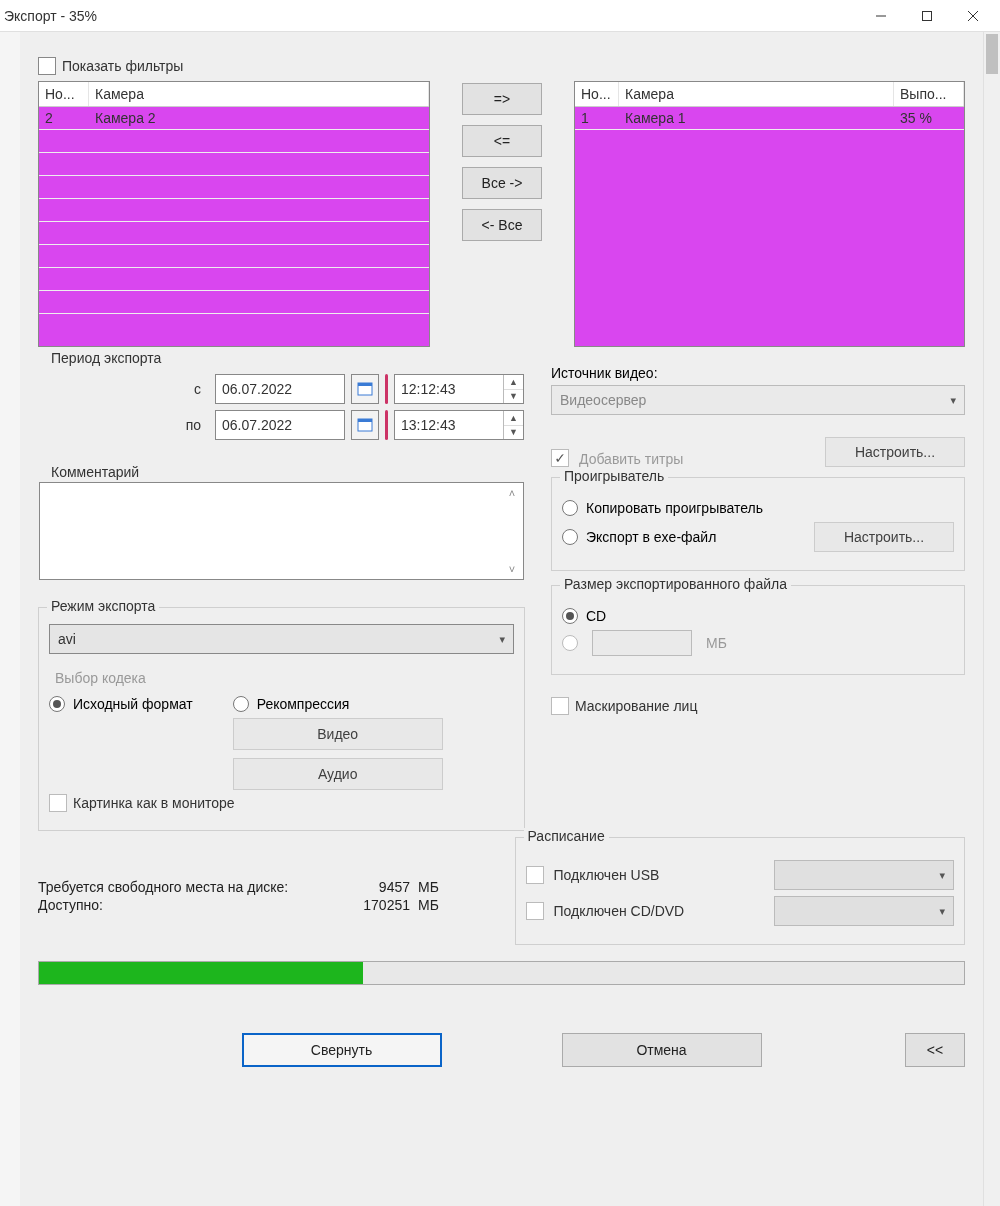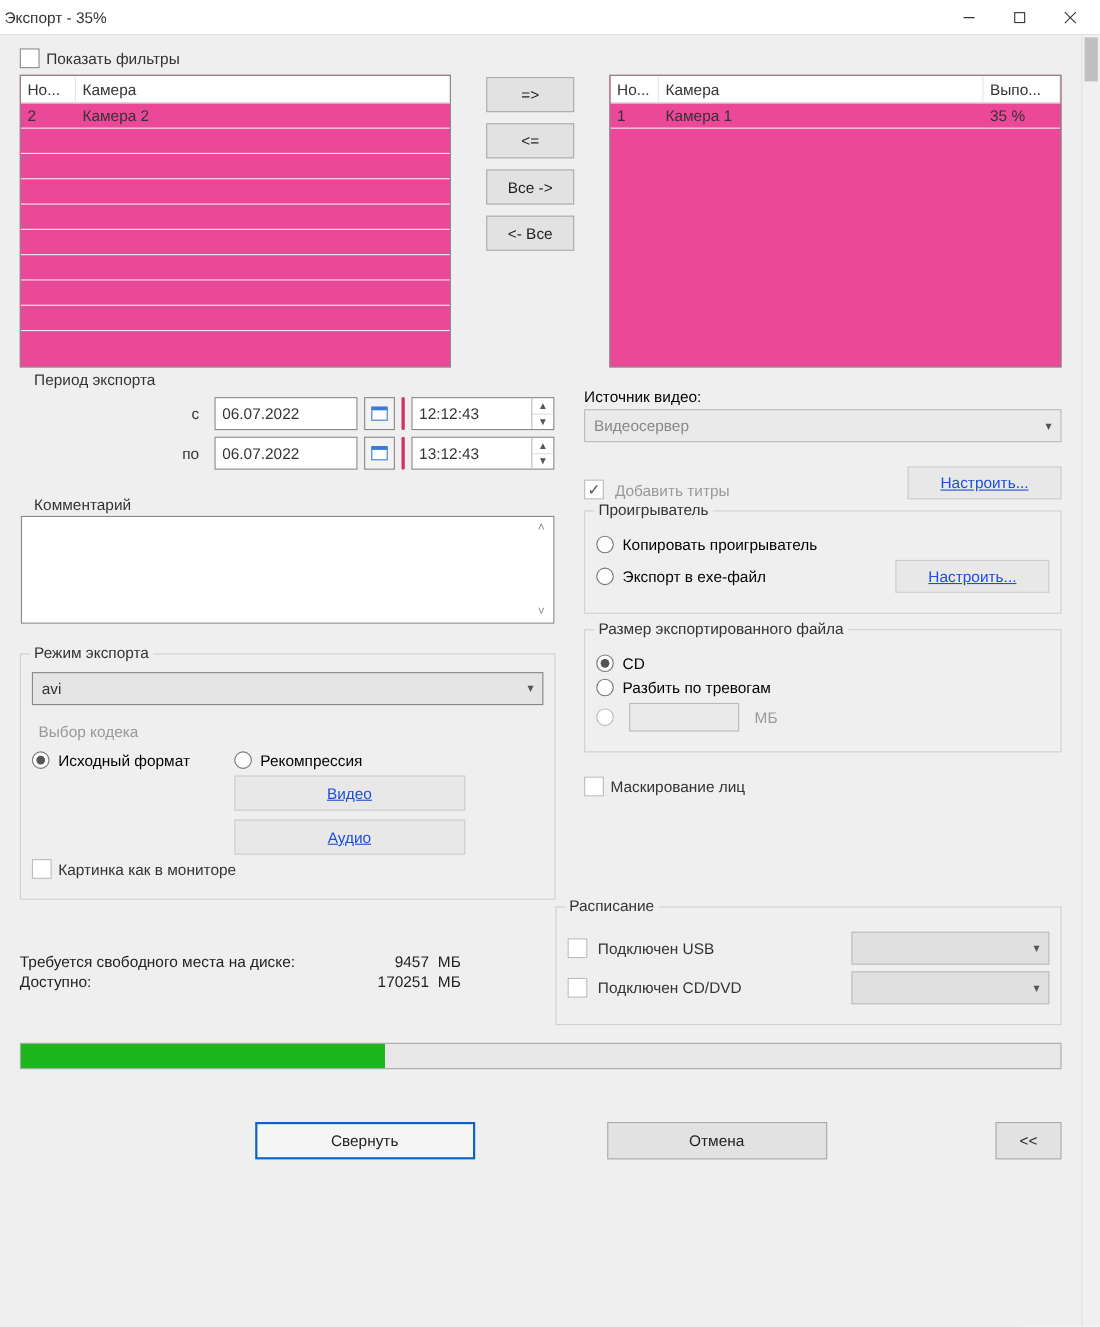--- a/index.html
+++ b/index.html
@@ -6,50 +6,50 @@
   body { background: #f5f5f5; width: 1000px; height: 1206px; overflow: hidden; position: relative; }
 
   
   .titlebar { height: 32px; background: #fff; display: flex; align-items: center; padding: 0 4px; border-bottom: 1px solid #e0e0e0; }
   .titlebar .title { flex: 1; font-size: 14px; color: #333; }
   .win-btns { display: flex; gap: 0; }
   .win-btn { width: 46px; height: 32px; display: flex; align-items: center; justify-content: center; cursor: default; }
   .win-btn svg { width: 12px; height: 12px; stroke: #333; stroke-width: 1; fill: none; }
 
   .body-wrap { display: flex; height: calc(1206px - 32px); }
-  .content { flex: 1; padding: 12px 18px 18px 18px; position: relative; background: #efefef; }
+  .content { flex: 1; padding: 25px 18px 18px 18px; position: relative; background: #efefef; margin-left: 20px; }
   .vscroll { width: 17px; background: #f0f0f0; border-left: 1px solid #e0e0e0; position: relative; }
   .vscroll .thumb { position: absolute; top: 2px; left: 2px; right: 2px; height: 40px; background: #c0c0c0; }
 
   
   .top-grid { display: grid; grid-template-columns: 392px 120px 1fr; column-gap: 12px; align-items: start; }
   .check-row { display: flex; align-items: center; gap: 6px; margin-bottom: 6px; }
   .chk { width: 18px; height: 18px; border: 1px solid #888; background: #fff; display: inline-block; }
   .chk.disabled { border-color:#bbb; }
   .chk.checked::after { content:"✓"; display:block; font-size:14px; line-height:16px; text-align:center; color:#555;}
   label.lbl { color: #333; }
   label.lbl.disabled { color:#999; }
 
-  .listbox { border: 1px solid #888; background: #ec4899; height: 266px; overflow: hidden; }
+  .listbox { border: 1px solid #888; background: #d946ef; height: 266px; overflow: hidden; }
   .list-head { display: flex; border-bottom: 1px solid #ccc; background: #fff; }
   .list-head > div { padding: 4px 6px; font-size: 14px; color: #333; border-right: 1px solid #e5e5e5; overflow:hidden; white-space:nowrap; }
   .list-row { display: flex; border-bottom: 1px solid #eee; }
   .list-row > div { padding: 3px 6px; font-size: 14px; color: #333; overflow:hidden; white-space:nowrap; }
 
   .left-list .col-no { width: 50px; }
   .left-list .col-cam { flex: 1; }
 
   .right-list .col-no { width: 44px; }
   .right-list .col-cam { flex: 1; }
   .right-list .col-pct { width: 70px; }
 
   .mid-btns { display: flex; flex-direction: column; gap: 10px; align-items: center; padding-top: 2px; }
   .btn { border: 1px solid #aaa; background: #e2e2e2; min-height: 30px; display: flex; align-items: center; justify-content: center; color: #222; cursor: default; padding: 0 10px; }
   .btn.small { width: 80px; height: 32px; }
-  .btn.disabled { color: #1d4ed8; border-color:#ccc; background:#e8e8e8;text-decoration:underline; }
+  .btn.disabled { color: #404040; border-color:#ccc; background:#e8e8e8; }
   .btn.wide { width: 210px; height: 32px; }
 
   
   .group { border: 1px solid #cfcfcf; margin-top: 14px; position: relative; padding: 16px 10px 12px 10px; }
   .group > .legend { position: absolute; top: -10px; left: 8px; background: #efefef; padding: 0 4px; color: #333; font-size: 14px; }
   .group.noborder { border-color: transparent; padding-left:0; padding-right:0; }
 
   .two-col { display: grid; grid-template-columns: 1fr 1fr; column-gap: 26px; }
 
   
@@ -310,24 +310,20 @@
         </div>
       </div>
 
       <div class="group">
         <span class="legend">Размер экспортированного файла</span>
         <div class="radio-row">
               <span class="radio checked"></span>
               <span>CD</span>
             </div>
         <div class="radio-row">
-              <span class="radio"></span>
-              <span>Разбить по тревогам</span>
-            </div>
-        <div class="radio-row">
           <span class="radio disabled"></span>
           <span class="inline-input"></span>
           <span class="small-note">МБ</span>
         </div>
       </div>
 
       <div class="check-row" style="margin-top:22px;">
         <span class="chk disabled"></span>
         <label class="lbl">Маскирование лиц</label>
       </div>

